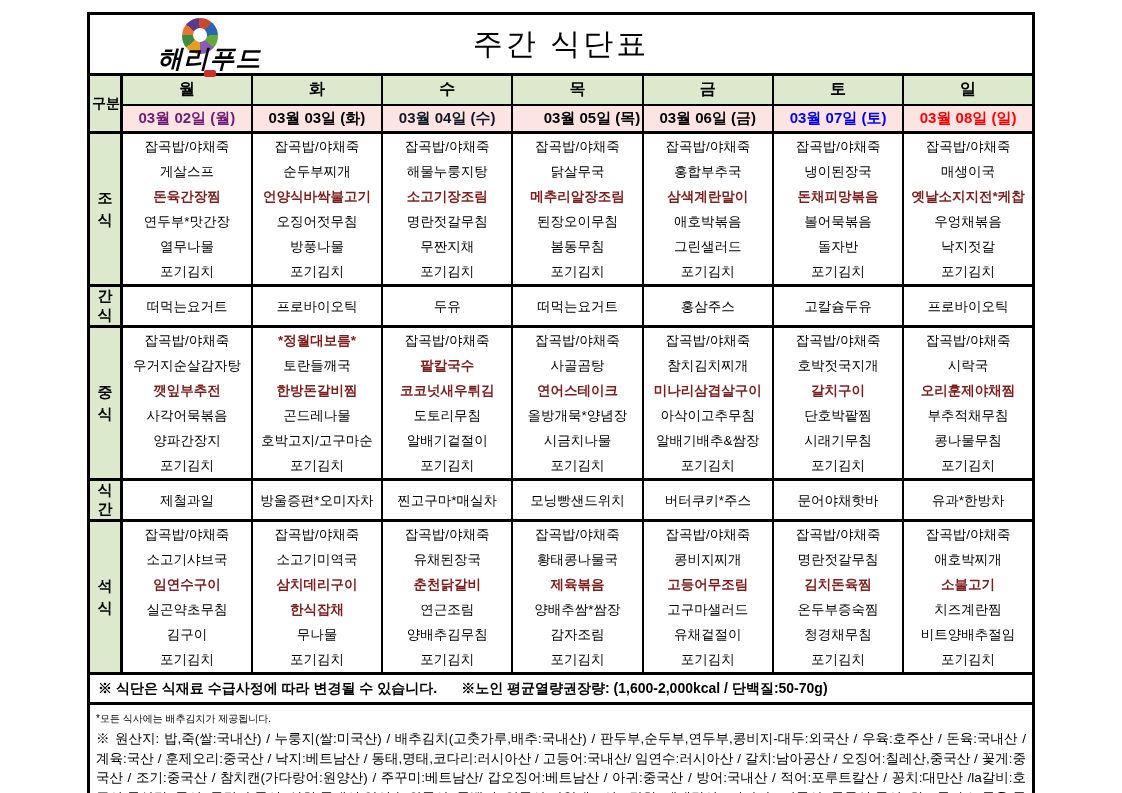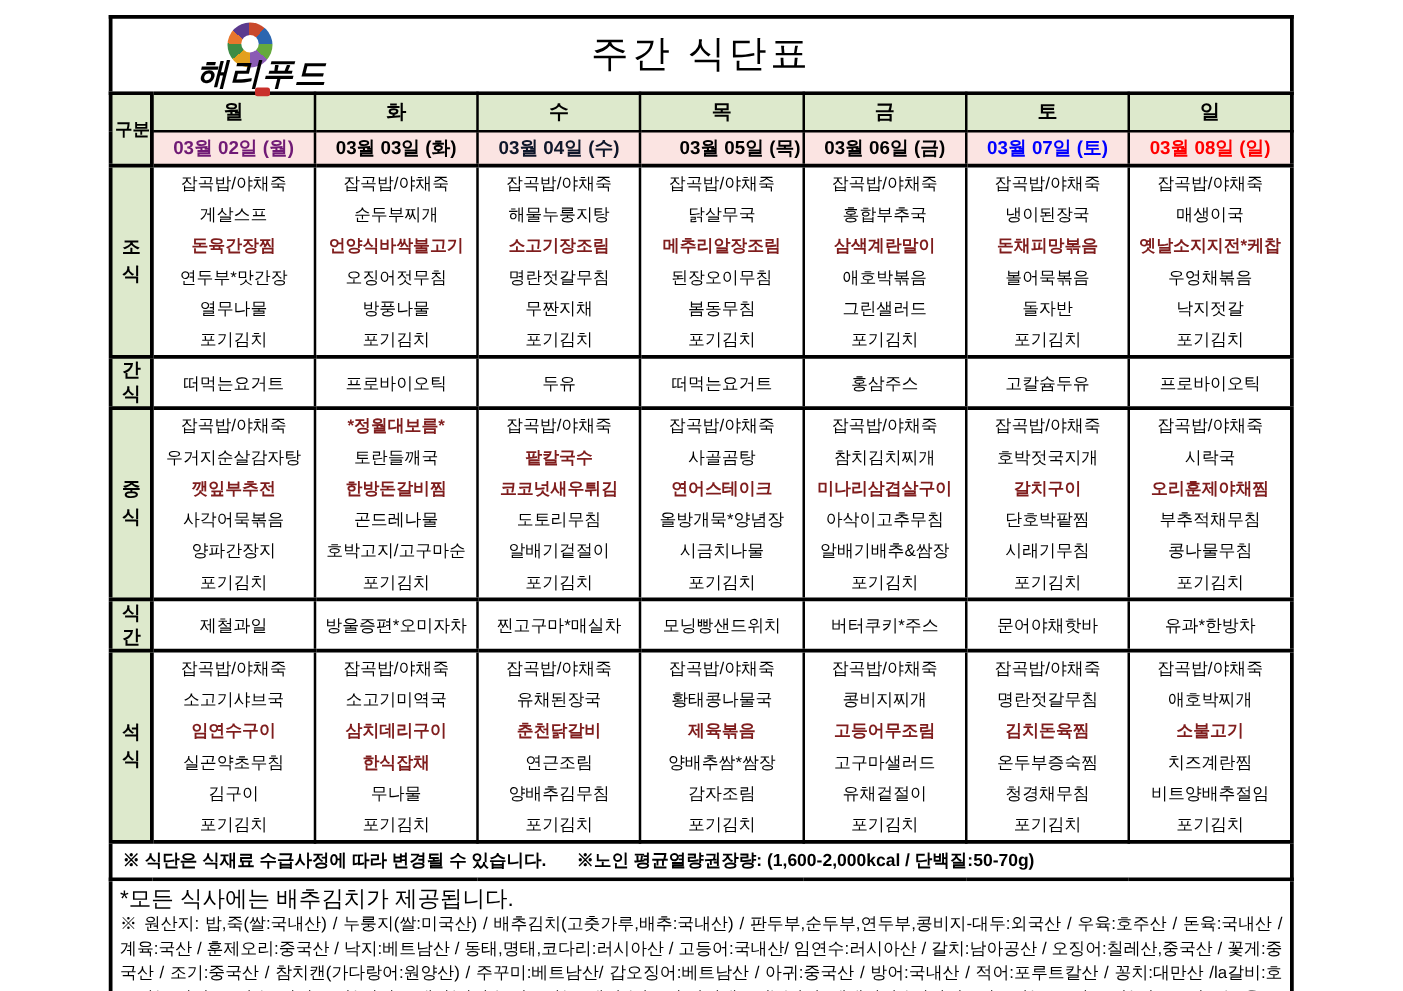--- a/index.html
+++ b/index.html
@@ -31,21 +31,21 @@
   .row-label.vertical { white-space: pre-line; line-height: 22px; }
   .menu-cell { height: 150px; text-align: center; vertical-align: middle; font-size: 13.5px; color:#000; }
   .menu-cell .item { line-height: 25px; white-space: nowrap; }
   .menu-cell .item.hl { color: #7f1d1d; font-weight: bold; }
   tr.snack-row td { height: 32px; text-align: center; font-size: 13.5px; color:#000; }
   .note-cell { height: 30px; vertical-align: middle; font-size: 14px; font-weight: bold; padding-left: 8px; color:#000; }
   .note-right { margin-left: 24px; }
 
   
   .footer-box { border: 3px solid #000; border-top: none; background:#fff; padding: 4px 6px 5px 6px; }
-  .footer-line1 { font-size: 18px; line-height: 20px; color:#000; }
+  .footer-line1 { font-size: 10px; line-height: 20px; color:#000; }
   .footer-origin { font-size: 13.5px; line-height: 19.5px; color:#000; text-align: justify; }
 </style>
 </head>
 <body>
 
 <div class="page">
   <div class="sheet">
 
     <div class="header-band">
       <div class="logo">

